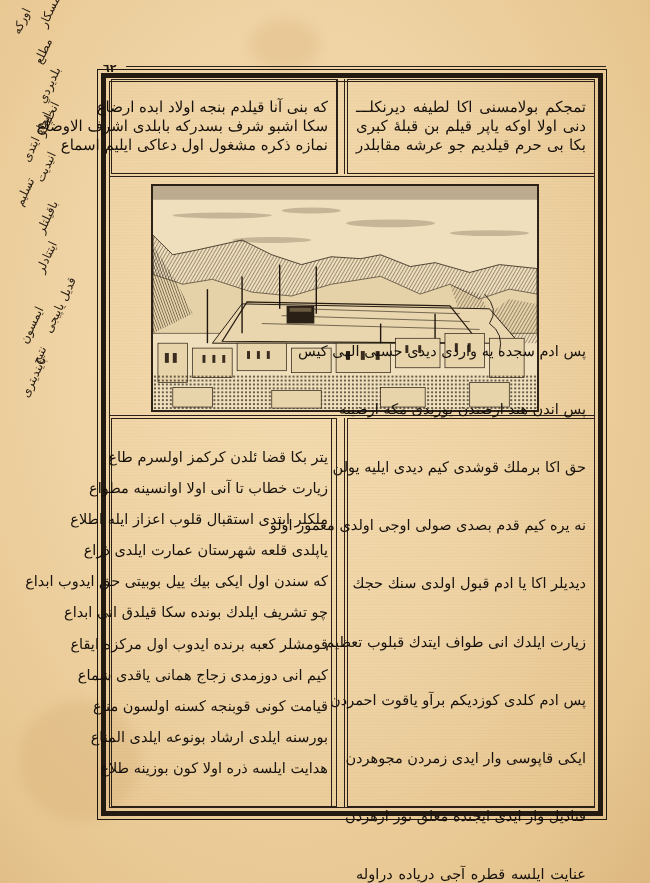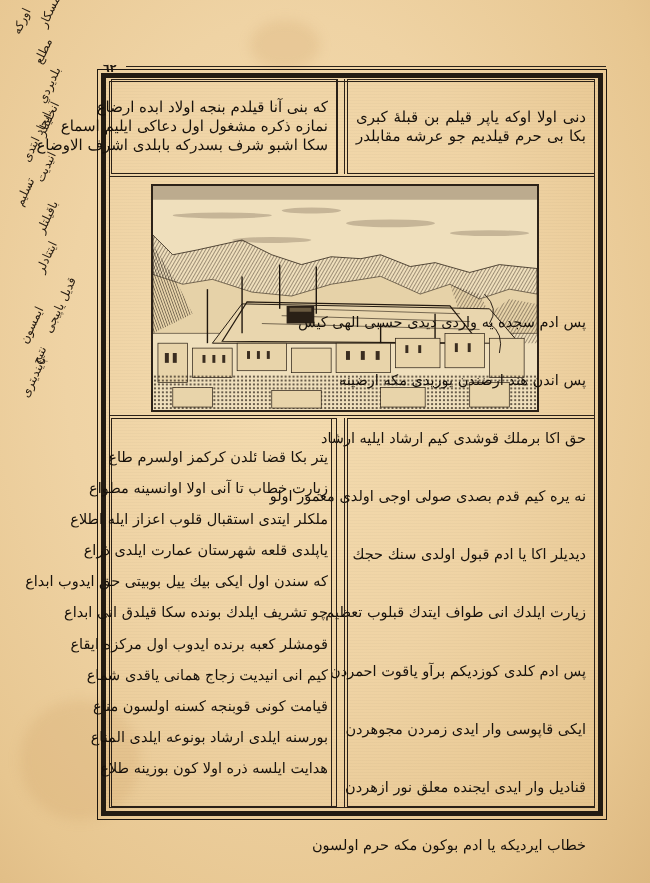--- a/index.html
+++ b/index.html
@@ -102,28 +102,29 @@
   </div>
 
   <div class="page-number">٦٢</div>
   <div class="header-rule"></div>
 
   <div class="frame-outer"></div>
   <div class="frame-thick"></div>
   <div class="frame-inner"></div>
 
   <div class="verse-box top-right">
+    <div class="verse-line">تمجکم بولامسنی اکا لطیفه دیرنکلـــ</div>
     <div class="verse-line">دنی اولا اوکه یاپر قیلم بن قبلهٔ کبری</div>
     <div class="verse-line">بکا بی حرم قیلدیم جو عرشه مقابلدر</div>
   </div>
   <div class="top-div"></div>
   <div class="verse-box top-left">
     <div class="verse-line">که بنی آنا قیلدم بنجه اولاد ابده ارضاع</div>
+    <div class="verse-line">سکا اشبو شرف بسدرکه بابلدی اشرف الاوضاع</div>
     <div class="verse-line">نمازه ذکره مشغول اول دعاکی ایلیم اسماع</div>
-    <div class="verse-line">سکا اشبو شرف بسدرکه بابلدی اشرف الاوضاع</div>
   </div>
   <div class="hr-below-top"></div>
 
   <div class="engraving">
     <svg viewBox="0 0 388 228" preserveAspectRatio="none">
       <defs>
         <pattern id="hatch" width="3" height="3" patternUnits="userSpaceOnUse" patternTransform="rotate(30)">
           <line x1="0" y1="0" x2="0" y2="3" stroke="#3a2d20" stroke-width="0.9"></line>
         </pattern>
         <pattern id="hatch2" width="2.5" height="2.5" patternUnits="userSpaceOnUse" patternTransform="rotate(-20)">
@@ -203,37 +204,36 @@
         <rect x="320" y="200" width="40" height="25"></rect>
       </g>
       <path d="M335 110 Q350 125 340 140 Q355 150 350 170" stroke="#2a2016" stroke-width="1" fill="none"></path>
     </svg>
   </div>
   <div class="hr-above-bottom"></div>
 
   <div class="verse-box bottom-right">
     <div class="verse-line">پس ادم سجده یه واردی دیدی حسبی الهی کیس</div>
     <div class="verse-line">پس اندن هند ارضندن یوریدی مکه ارضینه</div>
-    <div class="verse-line">حق اکا برملك قوشدی کیم ارشاد ایلیه ارشاد</div>
+    <div class="verse-line">حق اکا برملك قوشدی کیم دیدی ایلیه یولن</div>
     <div class="verse-line">نه یره کیم قدم بصدی صولی اوجی اولدی معمور اولو</div>
     <div class="verse-line">دیدیلر اکا یا ادم قبول اولدی سنك حجك</div>
     <div class="verse-line">زیارت ایلدك انی طواف ایتدك قبلوب تعظیم</div>
     <div class="verse-line">پس ادم کلدی کوزدیکم برآو یاقوت احمردن</div>
     <div class="verse-line">ایکی قاپوسی وار ایدی زمردن مجوهردن</div>
     <div class="verse-line">قنادیل وار ایدی ایجنده معلق نور ازهردن</div>
-    <div class="verse-line">خطاب ایردیکه یا ادم بوکون مکه حرم اولسون</div>
     <div class="verse-line">عنایت ایلسه قطره آجی دریاده دراوله</div>
   </div>
   <div class="bottom-div"></div>
   <div class="verse-box bottom-left">
     <div class="verse-line">یتر بکا قضا ئلدن کرکمز اولسرم طاع</div>
     <div class="verse-line">زیارت خطاب تا آنی اولا اوانسینه مطواع</div>
     <div class="verse-line">ملکلر ایتدی استقبال قلوب اعزاز ایله اطلاع</div>
     <div class="verse-line">یاپلدی قلعه شهرستان عمارت ایلدی ذراع</div>
     <div class="verse-line">که سندن اول ایکی بیك ییل بوبیتی حق ایدوب ابداع</div>
     <div class="verse-line">چو تشریف ایلدك بونده سکا قیلدق انی ابداع</div>
     <div class="verse-line">قومشلر کعبه برنده ایدوب اول مرکزه ایقاع</div>
-    <div class="verse-line">کیم انی انیدیت زجاج همانی یاقدی شماع</div>
+    <div class="verse-line">کیم انی دوزمدی زجاج همانی یاقدی شماع</div>
     <div class="verse-line">قیامت کونی قوبنجه کسنه اولسون مناع</div>
     <div class="verse-line">بورسنه ایلدی ارشاد بونوعه ایلدی المناع</div>
     <div class="verse-line">هدایت ایلسه ذره اولا کون بوزینه طلاع</div>
   </div>
 </div>
 
 </body></html>

